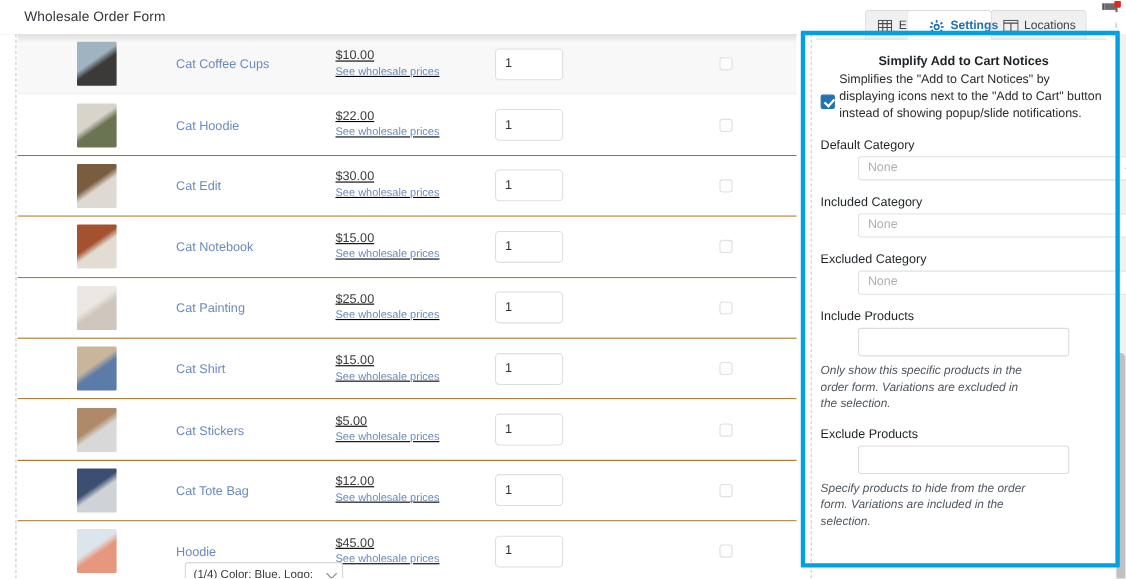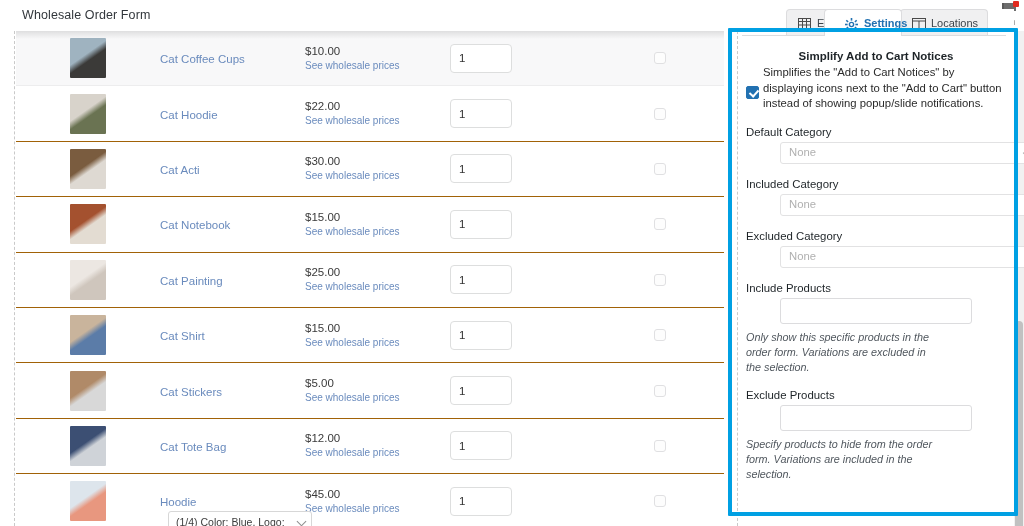--- a/index.html
+++ b/index.html
@@ -64,21 +64,21 @@
   .c-img { width:144px; flex:0 0 144px; display:flex; justify-content:center; }
   .thumb {
     width:36px; height:40px; border-radius:1px; background-size:cover;
     background-position:center;
   }
   .c-name { width:145px; flex:0 0 145px; position:relative; }
   .pname {
     font-size:11.5px; color:#6a8bbd; text-decoration:none; display:inline-block;
     line-height:14px;
   }
-  .c-price { width:145px; flex:0 0 145px; }
+  .c-price { width:145px; flex:0 0 145px;text-decoration:underline; }
   .price-val { font-size:11.5px; color:#3a3a3a; line-height:15px; }
   .price-link { font-size:10px; color:#6a8bbd; line-height:14px; display:block; text-decoration:none;}
   .c-qty { width:145px; flex:0 0 145px; }
   .qty-input {
     width:62px; height:29px; border:1px solid #dddede; border-radius:4px;
     background:#fff; font-size:11.5px; color:#333; padding-left:8px;
     font-family:"Liberation Sans", sans-serif; outline:none;
   }
   .c-chk { width:129px; flex:0 0 129px; display:flex; justify-content:center;}
   .chk {
@@ -217,21 +217,21 @@
           </div>
           <div class="c-qty"><input class="qty-input" type="text" value="1" style=""></div>
           <div class="c-chk">
             <div class="chk"></div>
           </div>
         </div>
         <div class="prow">
           <div class="c-img">
             <div class="thumb" style="background: linear-gradient(145deg, rgb(122, 92, 63) 0%, rgb(122, 92, 63) 42%, rgb(222, 217, 210) 55%, rgb(222, 217, 210) 100%);"></div>
           </div>
-          <div class="c-name"><a class="pname" href="#">Cat Acti</a></div>
+          <div class="c-name"><a class="pname" href="#">Cat Edit</a></div>
           <div class="c-price">
             <div class="price-val">$30.00</div>
             <a class="price-link" href="#">See wholesale prices</a>
           </div>
           <div class="c-qty"><input class="qty-input" type="text" value="1" style=""></div>
           <div class="c-chk">
             <div class="chk"></div>
           </div>
         </div>
         <div class="prow">

